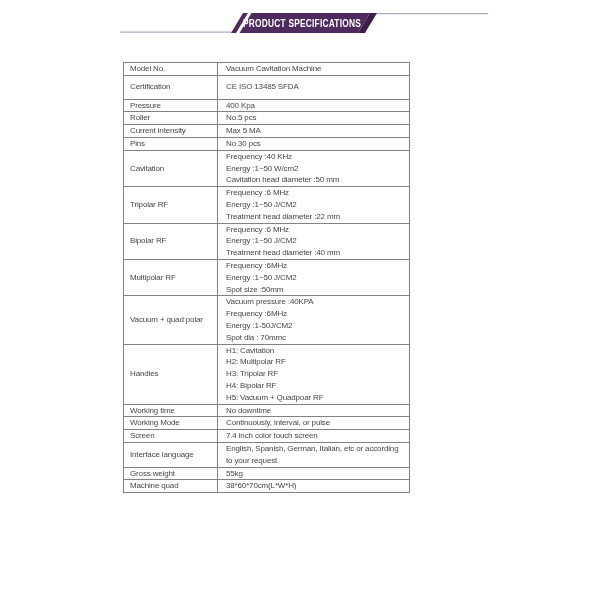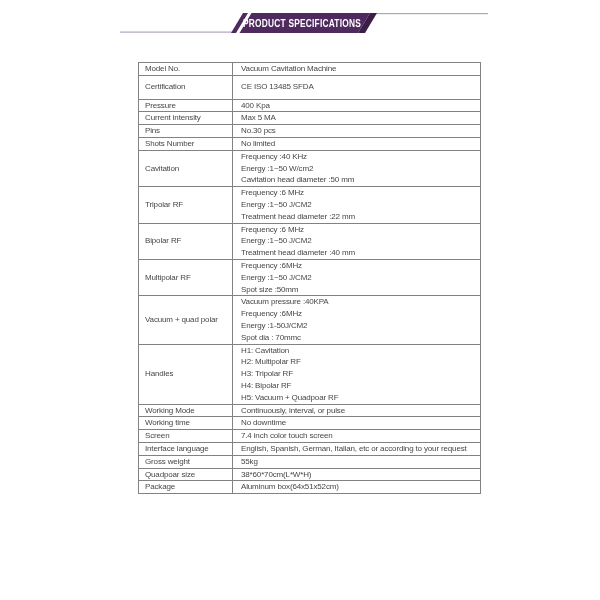--- a/index.html
+++ b/index.html
@@ -20,23 +20,23 @@
     left: 0;
   }
   .banner-title {
     font-family: "Liberation Sans", sans-serif;
     font-size: 11px;
     font-weight: bold;
     letter-spacing: 0.3px;
   }
   table.spec-table {
     position: absolute;
-    left: 138px;
+    left: 123px;
     top: 62px;
-    width: 343px;
+    width: 287px;
     border-collapse: collapse;
     table-layout: fixed;
   }
   table.spec-table td {
     border: 1px solid #828282;
     font-size: 8px;
     line-height: 11.8px;
     color: #474747;
     letter-spacing: -0.15px;
     padding: 0 3px 0 6px;
@@ -75,30 +75,30 @@
     </tr>
     <tr class="tall">
       <td class="lbl">Certification</td>
       <td class="val">CE ISO 13485 SFDA</td>
     </tr>
     <tr>
       <td class="lbl">Pressure</td>
       <td class="val">400 Kpa</td>
     </tr>
     <tr>
+      <td class="lbl">Roller</td>
+      <td class="val">No.5 pcs</td>
+    </tr>
+    <tr>
       <td class="lbl">Current intensity</td>
       <td class="val">Max 5 MA</td>
     </tr>
     <tr>
       <td class="lbl">Pins</td>
       <td class="val">No.30 pcs</td>
-    </tr>
-    <tr>
-      <td class="lbl">Shots Number</td>
-      <td class="val">No limited</td>
     </tr>
     <tr>
       <td class="lbl">Cavitation</td>
       <td class="val">Frequency :40 KHz
 Energy :1~50 W/cm2
 Cavitation head diameter :50 mm</td>
     </tr>
     <tr>
       <td class="lbl">Tripolar RF</td>
       <td class="val">Frequency :6 MHz
@@ -126,41 +126,37 @@
     </tr>
     <tr>
       <td class="lbl">Handles</td>
       <td class="val">H1: Cavitation
 H2: Multipolar RF
 H3: Tripolar RF
 H4: Bipolar RF
 H5: Vacuum + Quadpoar RF</td>
     </tr>
     <tr>
+      <td class="lbl">Working time</td>
+      <td class="val">No downtime</td>
+    </tr>
+    <tr>
       <td class="lbl">Working Mode</td>
       <td class="val">Continuously, interval, or pulse</td>
-    </tr>
-    <tr>
-      <td class="lbl">Working time</td>
-      <td class="val">No downtime</td>
     </tr>
     <tr>
       <td class="lbl">Screen</td>
       <td class="val">7.4 inch color touch screen</td>
     </tr>
     <tr>
       <td class="lbl">Interface language</td>
       <td class="val">English, Spanish, German, Italian, etc or according to your request</td>
     </tr>
     <tr>
       <td class="lbl">Gross weight</td>
       <td class="val">55kg</td>
     </tr>
     <tr>
-      <td class="lbl">Quadpoar size</td>
+      <td class="lbl">Machine quad</td>
       <td class="val">38*60*70cm(L*W*H)</td>
-    </tr>
-    <tr>
-      <td class="lbl">Package</td>
-      <td class="val">Aluminum box(64x51x52cm)</td>
     </tr>
   </tbody>
 </table>
 
 </body></html>

